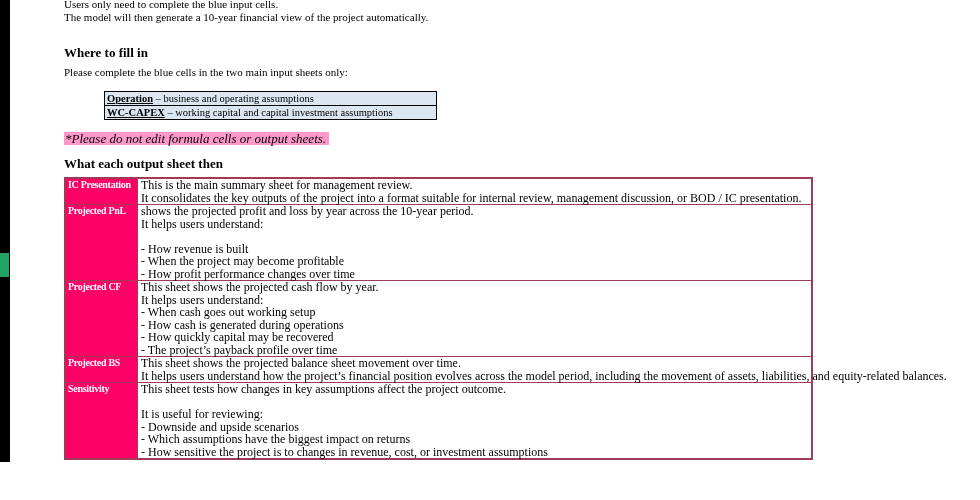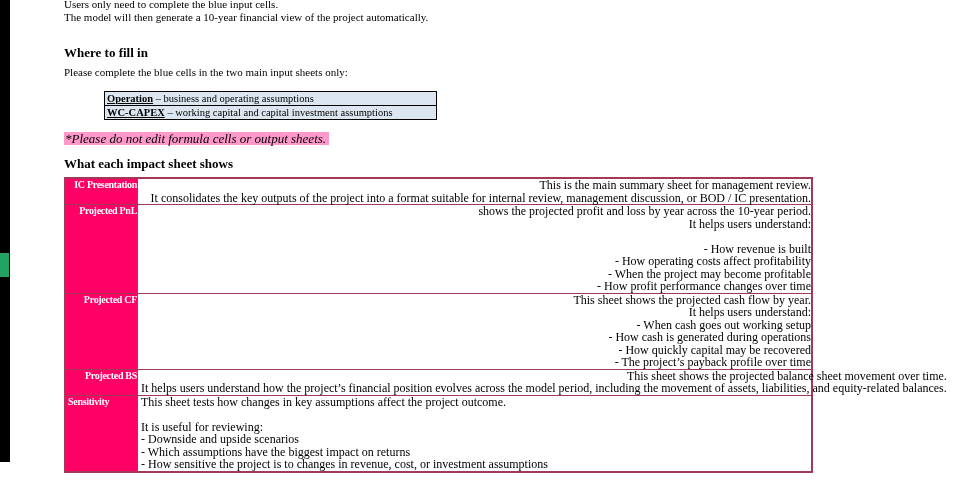--- a/index.html
+++ b/index.html
@@ -45,21 +45,21 @@
     white-space:nowrap;
   }
 
   .h-outputs { margin-top:11px; }
 
   .sheet-table {
     margin-top:6px; width:745px;
     border:2px solid var(--table-border,#A13A56);
   }
   .sheet-row { display:flex; }
-  .sheet-row:not(:last-child) { border-bottom:1px solid var(--table-border,#A13A56);text-align:right; }
+  .sheet-row:not(:last-child) { border-bottom:1px solid var(--table-border,#A13A56); }
   .sheet-label {
     width:72px; min-width:72px; box-sizing:border-box;
     background:var(--label-bg,#FF0066);
     color:#fff; font-weight:bold; font-size:10px; letter-spacing:-0.3px;
     line-height:12.5px; padding-left:2px;
     border-right:1px solid var(--table-border,#A13A56);
     white-space:nowrap; overflow:hidden;
   }
   .sheet-desc { flex:1; padding-left:3px; overflow:visible; }
   .desc-line { line-height:12.5px; font-size:12px; white-space:nowrap; }
@@ -87,38 +87,37 @@
     </div>
     <div class="input-cell">
       <span class="cell-name">WC-CAPEX</span><span> – working capital and capital investment assumptions</span>
     </div>
   </div>
 
   <div>
     <div class="pink-note">*Please do not edit formula cells or output sheets.</div>
   </div>
 
-  <h2 class="h-outputs">What each impact sheet shows</h2>
+  <h2 class="h-outputs">What each output sheet then</h2>
 
   <div class="sheet-table" id="sheet-table">
       <div class="sheet-row">
         <div class="sheet-label">IC Presentation</div>
         <div class="sheet-desc">
           <div class="desc-line">This is the main summary sheet for management review.</div>
           <div class="desc-line">It consolidates the key outputs of the project into a format suitable for internal review, management discussion, or BOD / IC presentation.</div>
         </div>
       </div>
       <div class="sheet-row">
         <div class="sheet-label">Projected PnL</div>
         <div class="sheet-desc">
           <div class="desc-line">shows the projected profit and loss by year across the 10-year period.</div>
           <div class="desc-line">It helps users understand:</div>
           <div class="desc-line">&nbsp;</div>
           <div class="desc-line">- How revenue is built</div>
-          <div class="desc-line">- How operating costs affect profitability</div>
           <div class="desc-line">- When the project may become profitable</div>
           <div class="desc-line">- How profit performance changes over time</div>
         </div>
       </div>
       <div class="sheet-row">
         <div class="sheet-label">Projected CF</div>
         <div class="sheet-desc">
           <div class="desc-line">This sheet shows the projected cash flow by year.</div>
           <div class="desc-line">It helps users understand:</div>
           <div class="desc-line">- When cash goes out working setup</div>

